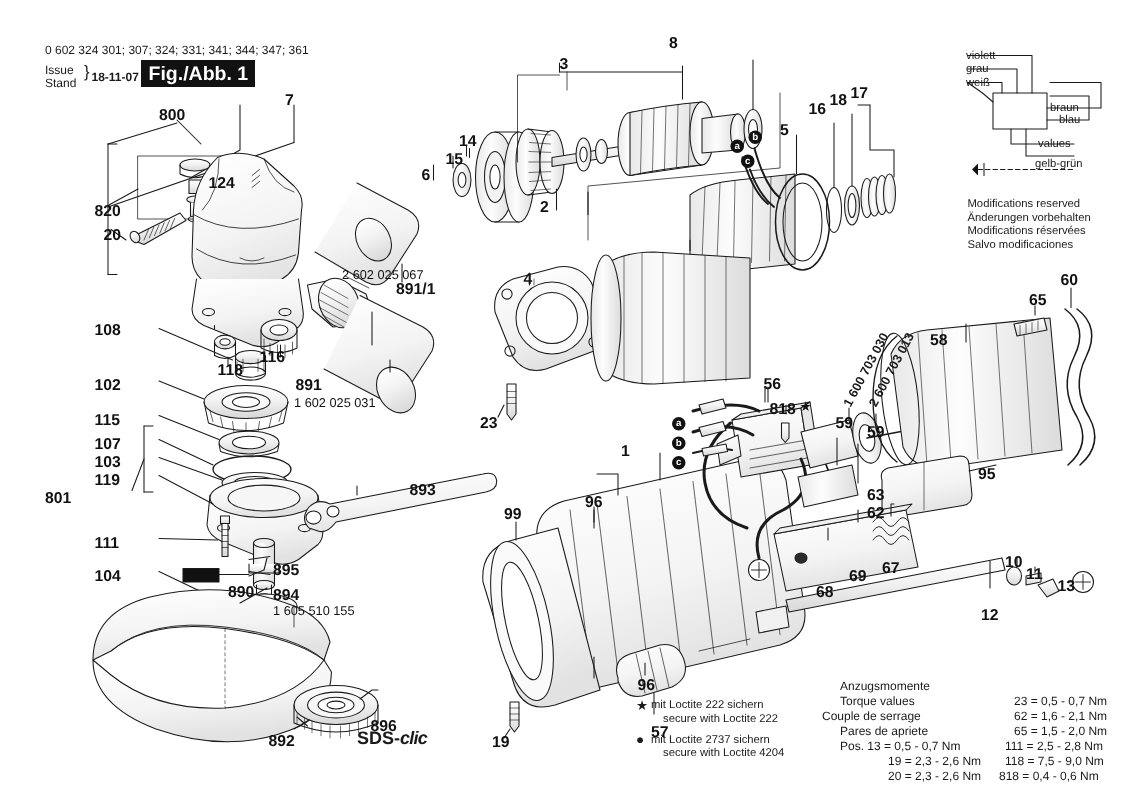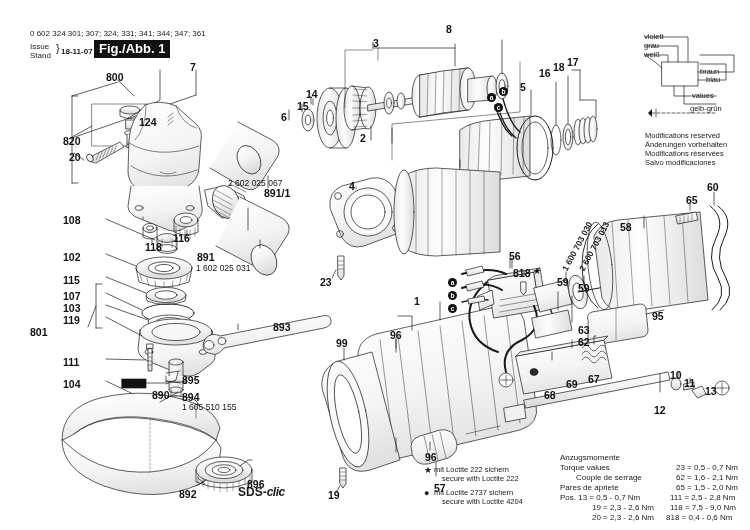--- a/index.html
+++ b/index.html
@@ -483,21 +483,21 @@
   <div class="wirelbl" style="left:692px;top:92px;">values</div>
   <div class="wirelbl" style="left:690px;top:105px;">gelb-grün</div>
 
   <div class="modblk" style="left:645px;top:131px;">Modifications reserved</div>
   <div class="modblk" style="left:645px;top:140px;">Änderungen vorbehalten</div>
   <div class="modblk" style="left:645px;top:149px;">Modifications réservées</div>
   <div class="modblk" style="left:645px;top:158px;">Salvo modificaciones</div>
 
   <div class="torque" style="left:560px;top:453px;">Anzugsmomente</div>
   <div class="torque" style="left:560px;top:463px;">Torque values</div>
-  <div class="torque" style="left:576px;top:473px;">Couple de serrage</div>
+  <div class="torque" style="left:548px;top:473px;">Couple de serrage</div>
   <div class="torque" style="left:560px;top:483px;">Pares de apriete</div>
   <div class="torque" style="left:560px;top:493px;">Pos. 13 = 0,5 - 0,7 Nm</div>
   <div class="torque" style="left:592px;top:503px;">19 = 2,3 - 2,6 Nm</div>
   <div class="torque" style="left:592px;top:513px;">20 = 2,3 - 2,6 Nm</div>
 
   <div class="torque" style="left:676px;top:463px;">23 = 0,5 - 0,7 Nm</div>
   <div class="torque" style="left:676px;top:473px;">62 = 1,6 - 2,1 Nm</div>
   <div class="torque" style="left:676px;top:483px;">65 = 1,5 - 2,0 Nm</div>
   <div class="torque" style="left:670px;top:493px;">111 = 2,5 - 2,8 Nm</div>
   <div class="torque" style="left:670px;top:503px;">118 = 7,5 - 9,0 Nm</div>

